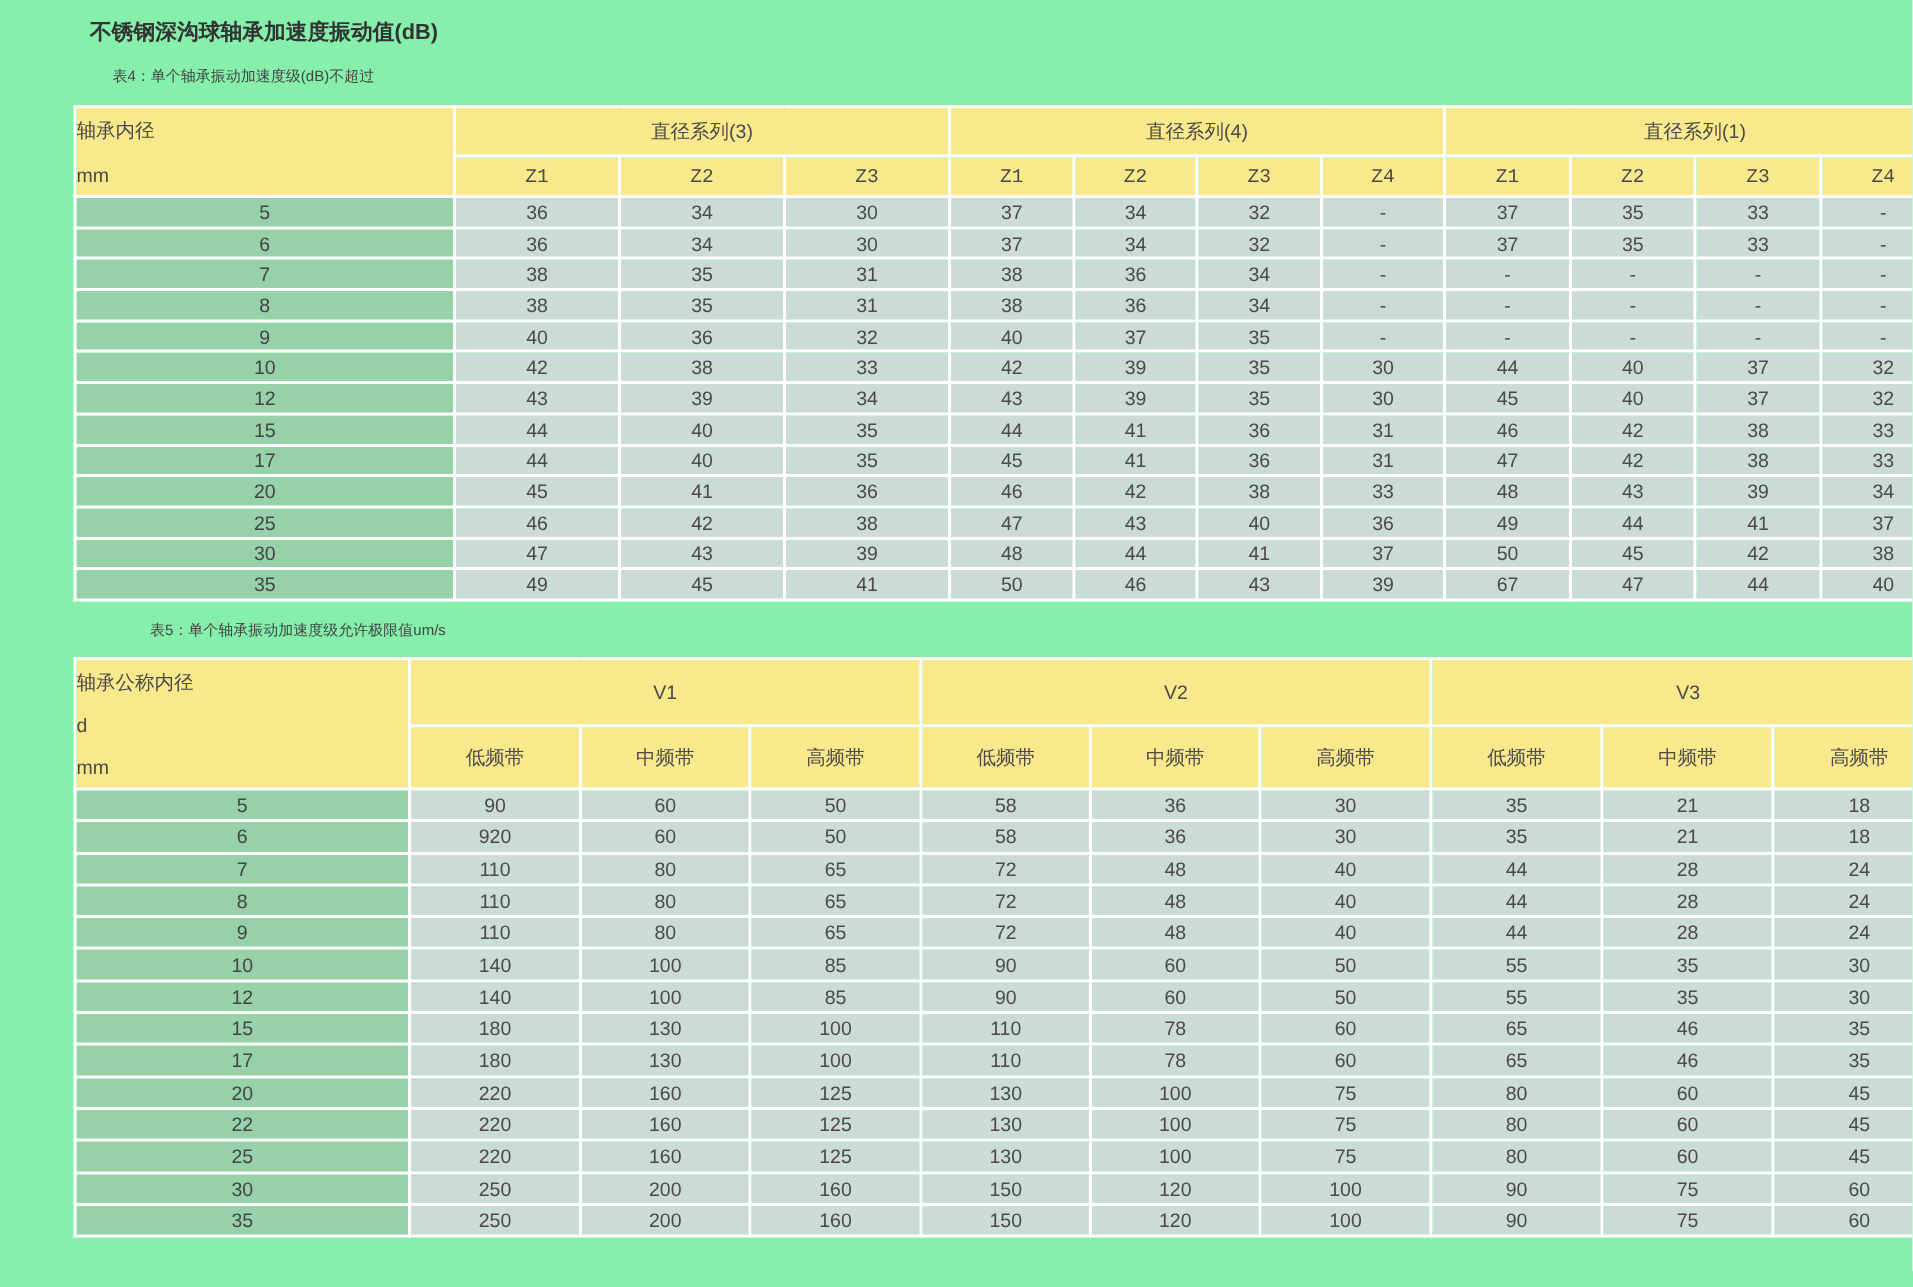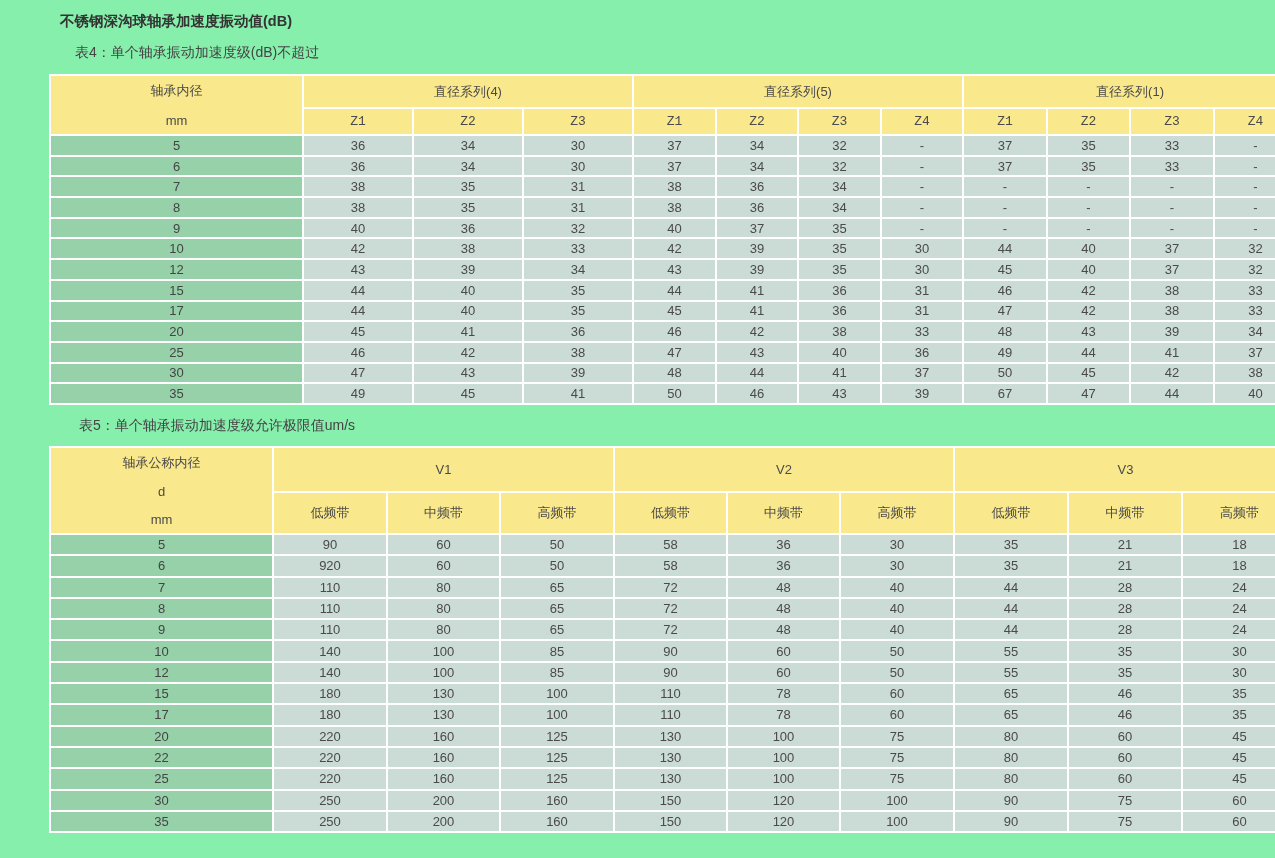--- a/index.html
+++ b/index.html
@@ -10,27 +10,27 @@
     color: #4a4a4a;
   }
   .page { width: 1275px; height: 858px; overflow: hidden; background:#86efac;padding-left:35px; }
 
   .section-title {
     font-size: 14.5px;
     font-weight: bold;
     color: #333333;
   }
   .section-caption {
-    font-size: 14px;
+    font-size: 10px;
     color: #444444;
   }
   #t4-title   { padding: 12px 0 0 25px; }
   #t4-caption { padding: 13px 0 12px 40px; }
   #t5-title   { padding: 14px 0 0 44px; }
-  #t5-caption { padding: 12px 0 11px 44px; }
+  #t5-caption { padding: 12px 0 11px 44px; margin-left: 21px; }
 
   table.spec {
     border-collapse: collapse;
     table-layout: fixed;
     margin-left: 14px;
     width: 1247px;
   }
   table.spec td {
     border: 2px solid #ffffff;
     text-align: center;
@@ -50,21 +50,21 @@
     color: #4a4a4a;
   }
   td.corner {
     background: #f9e88c;
     font-size: 14px;
   }
   .corner-stack {
     display: flex;
     flex-direction: column;
     justify-content: space-around;
-    align-items: center;
+    align-items: flex-start;
     height: 100%;
   }
   td.rowlabel { background: #97d1a9; color: #444444; }
   td.datacell { background: #cbdbd5; color: #4a4a4a; }
 
   #table4 tr.hdr-row-1 { height: 33px; }
   #table4 tr.hdr-row-2 { height: 27px; font-family: Liberation Mono, monospace; }
   #table4 tbody tr     { height: 20.7px; }
   #table4 td.corner    { height: 60px; }
 
@@ -97,22 +97,22 @@
         <col style="width:83px">
     </colgroup>
     <thead>
       <tr class="hdr-row-1">
         <td class="corner" rowspan="2">
           <div class="corner-stack">
             <span>轴承内径</span>
             <span>mm</span>
           </div>
         </td>
-        <td class="hdr" colspan="3">直径系列(4)</td>
-        <td class="hdr" colspan="4">直径系列(5)</td>
+        <td class="hdr" colspan="3">直径系列(3)</td>
+        <td class="hdr" colspan="4">直径系列(4)</td>
         <td class="hdr" colspan="4">直径系列(1)</td>
       </tr>
       <tr class="hdr-row-2">
         <td class="hdr-sub">Z1</td>
         <td class="hdr-sub">Z2</td>
         <td class="hdr-sub">Z3</td>
         <td class="hdr-sub">Z1</td>
         <td class="hdr-sub">Z2</td>
         <td class="hdr-sub">Z3</td>
         <td class="hdr-sub">Z4</td>

